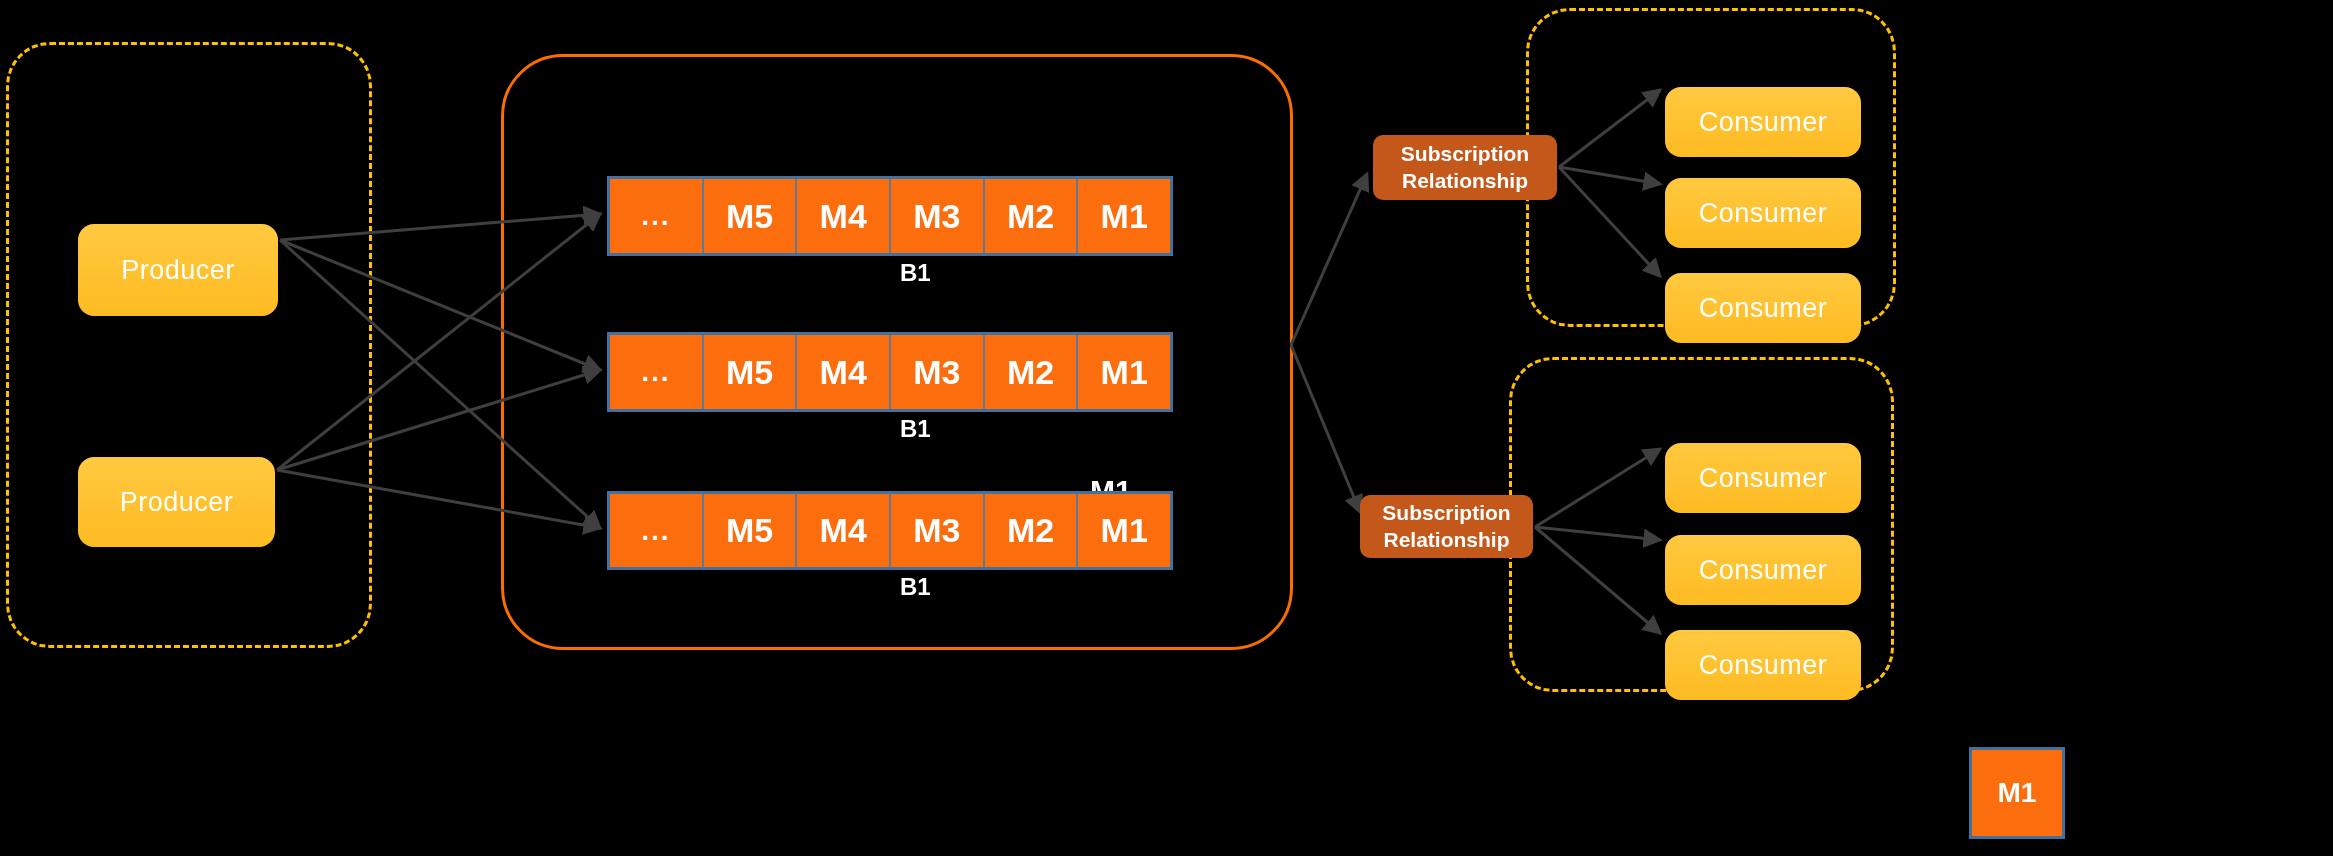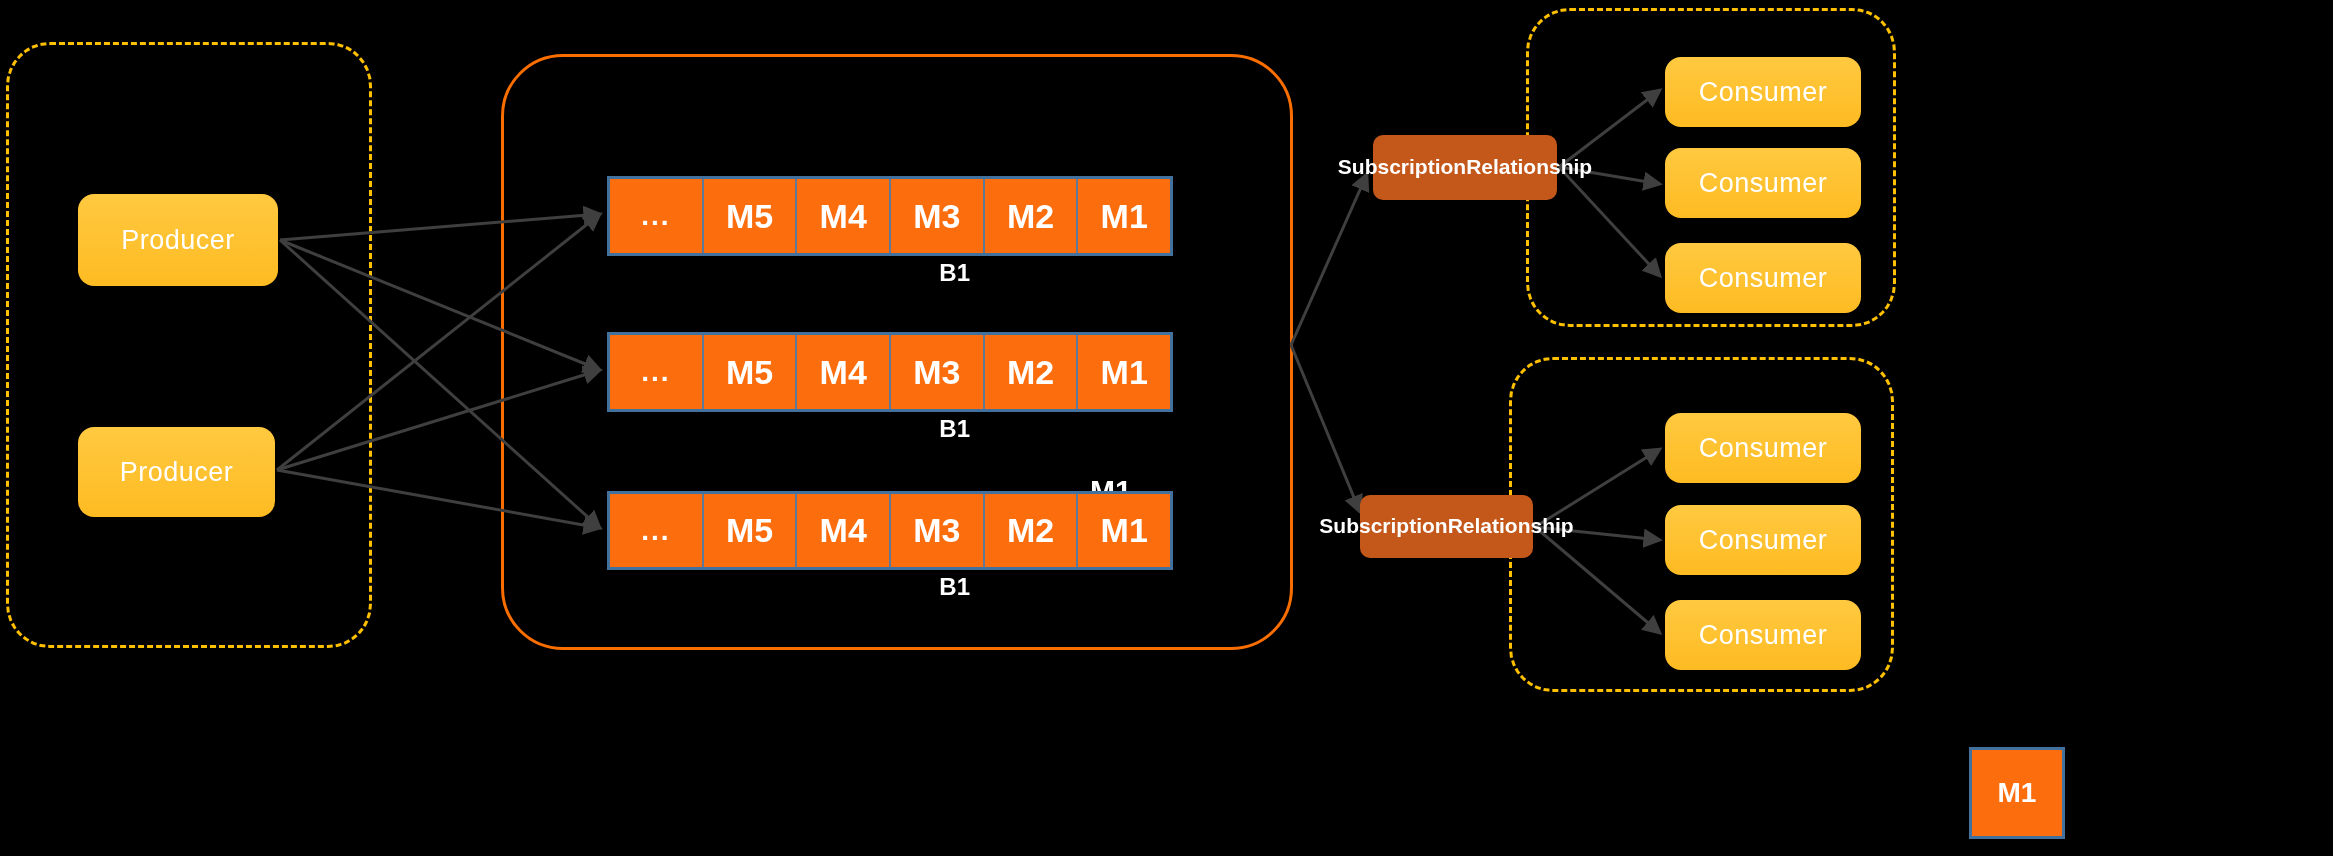--- a/index.html
+++ b/index.html
@@ -14,47 +14,47 @@
   }
   
   .broker-outline{
     position:absolute;border:3px solid #FA6E00;border-radius:62px;
     background:transparent;z-index:1;
   }
   
   .ybox{
     position:absolute;background:linear-gradient(180deg,#FFC940 0%,#FEBB22 100%);
     border-radius:16px;display:flex;align-items:center;justify-content:center;
-    color:#fff;font-size:27px;font-weight:400;z-index:10;letter-spacing:.5px;
+    color:#fff;font-size:27px;font-weight:400;z-index:10;letter-spacing:.5px;margin-top:30px;
   }
   
   .queue-row{
     position:absolute;display:flex;border:3px solid #41719C;z-index:10;
     background:#FB6D0D;box-sizing:border-box;
   }
   .queue-cell{
     flex:1;display:flex;align-items:center;justify-content:center;
     background:#FB6D0D;border-right:2px solid #5f7a99;
     color:#fff;font-size:34px;font-weight:600;
   }
   .queue-cell:last-child{border-right:none;}
   .queue-cell.ellipsis{font-weight:700;letter-spacing:2px;font-size:28px;}
   .queue-label{
     position:absolute;color:#fff;font-weight:700;font-size:24px;
-    text-align:right;z-index:10;
+    text-align:left;z-index:10;
   }
   
   .hidden-msg{
     position:absolute;color:#fff;font-weight:700;font-size:30px;z-index:6;
   }
   
   .subbox{
     position:absolute;background:#C4571A;border-radius:10px;color:#fff;
     font-weight:700;font-size:21px;line-height:1.25;text-align:center;
-    display:flex;flex-direction:row;align-items:center;justify-content:center;
+    display:flex;flex-direction:column;align-items:center;justify-content:center;
     z-index:10;
   }
   
   .legend-box{
     position:absolute;background:#FB6D0D;border:3px solid #41719C;
     display:flex;align-items:center;justify-content:center;
     color:#fff;font-size:28px;font-weight:600;z-index:10;box-sizing:border-box;
   }
   svg.arrows{position:absolute;left:0;top:0;z-index:5;}
 </style>

